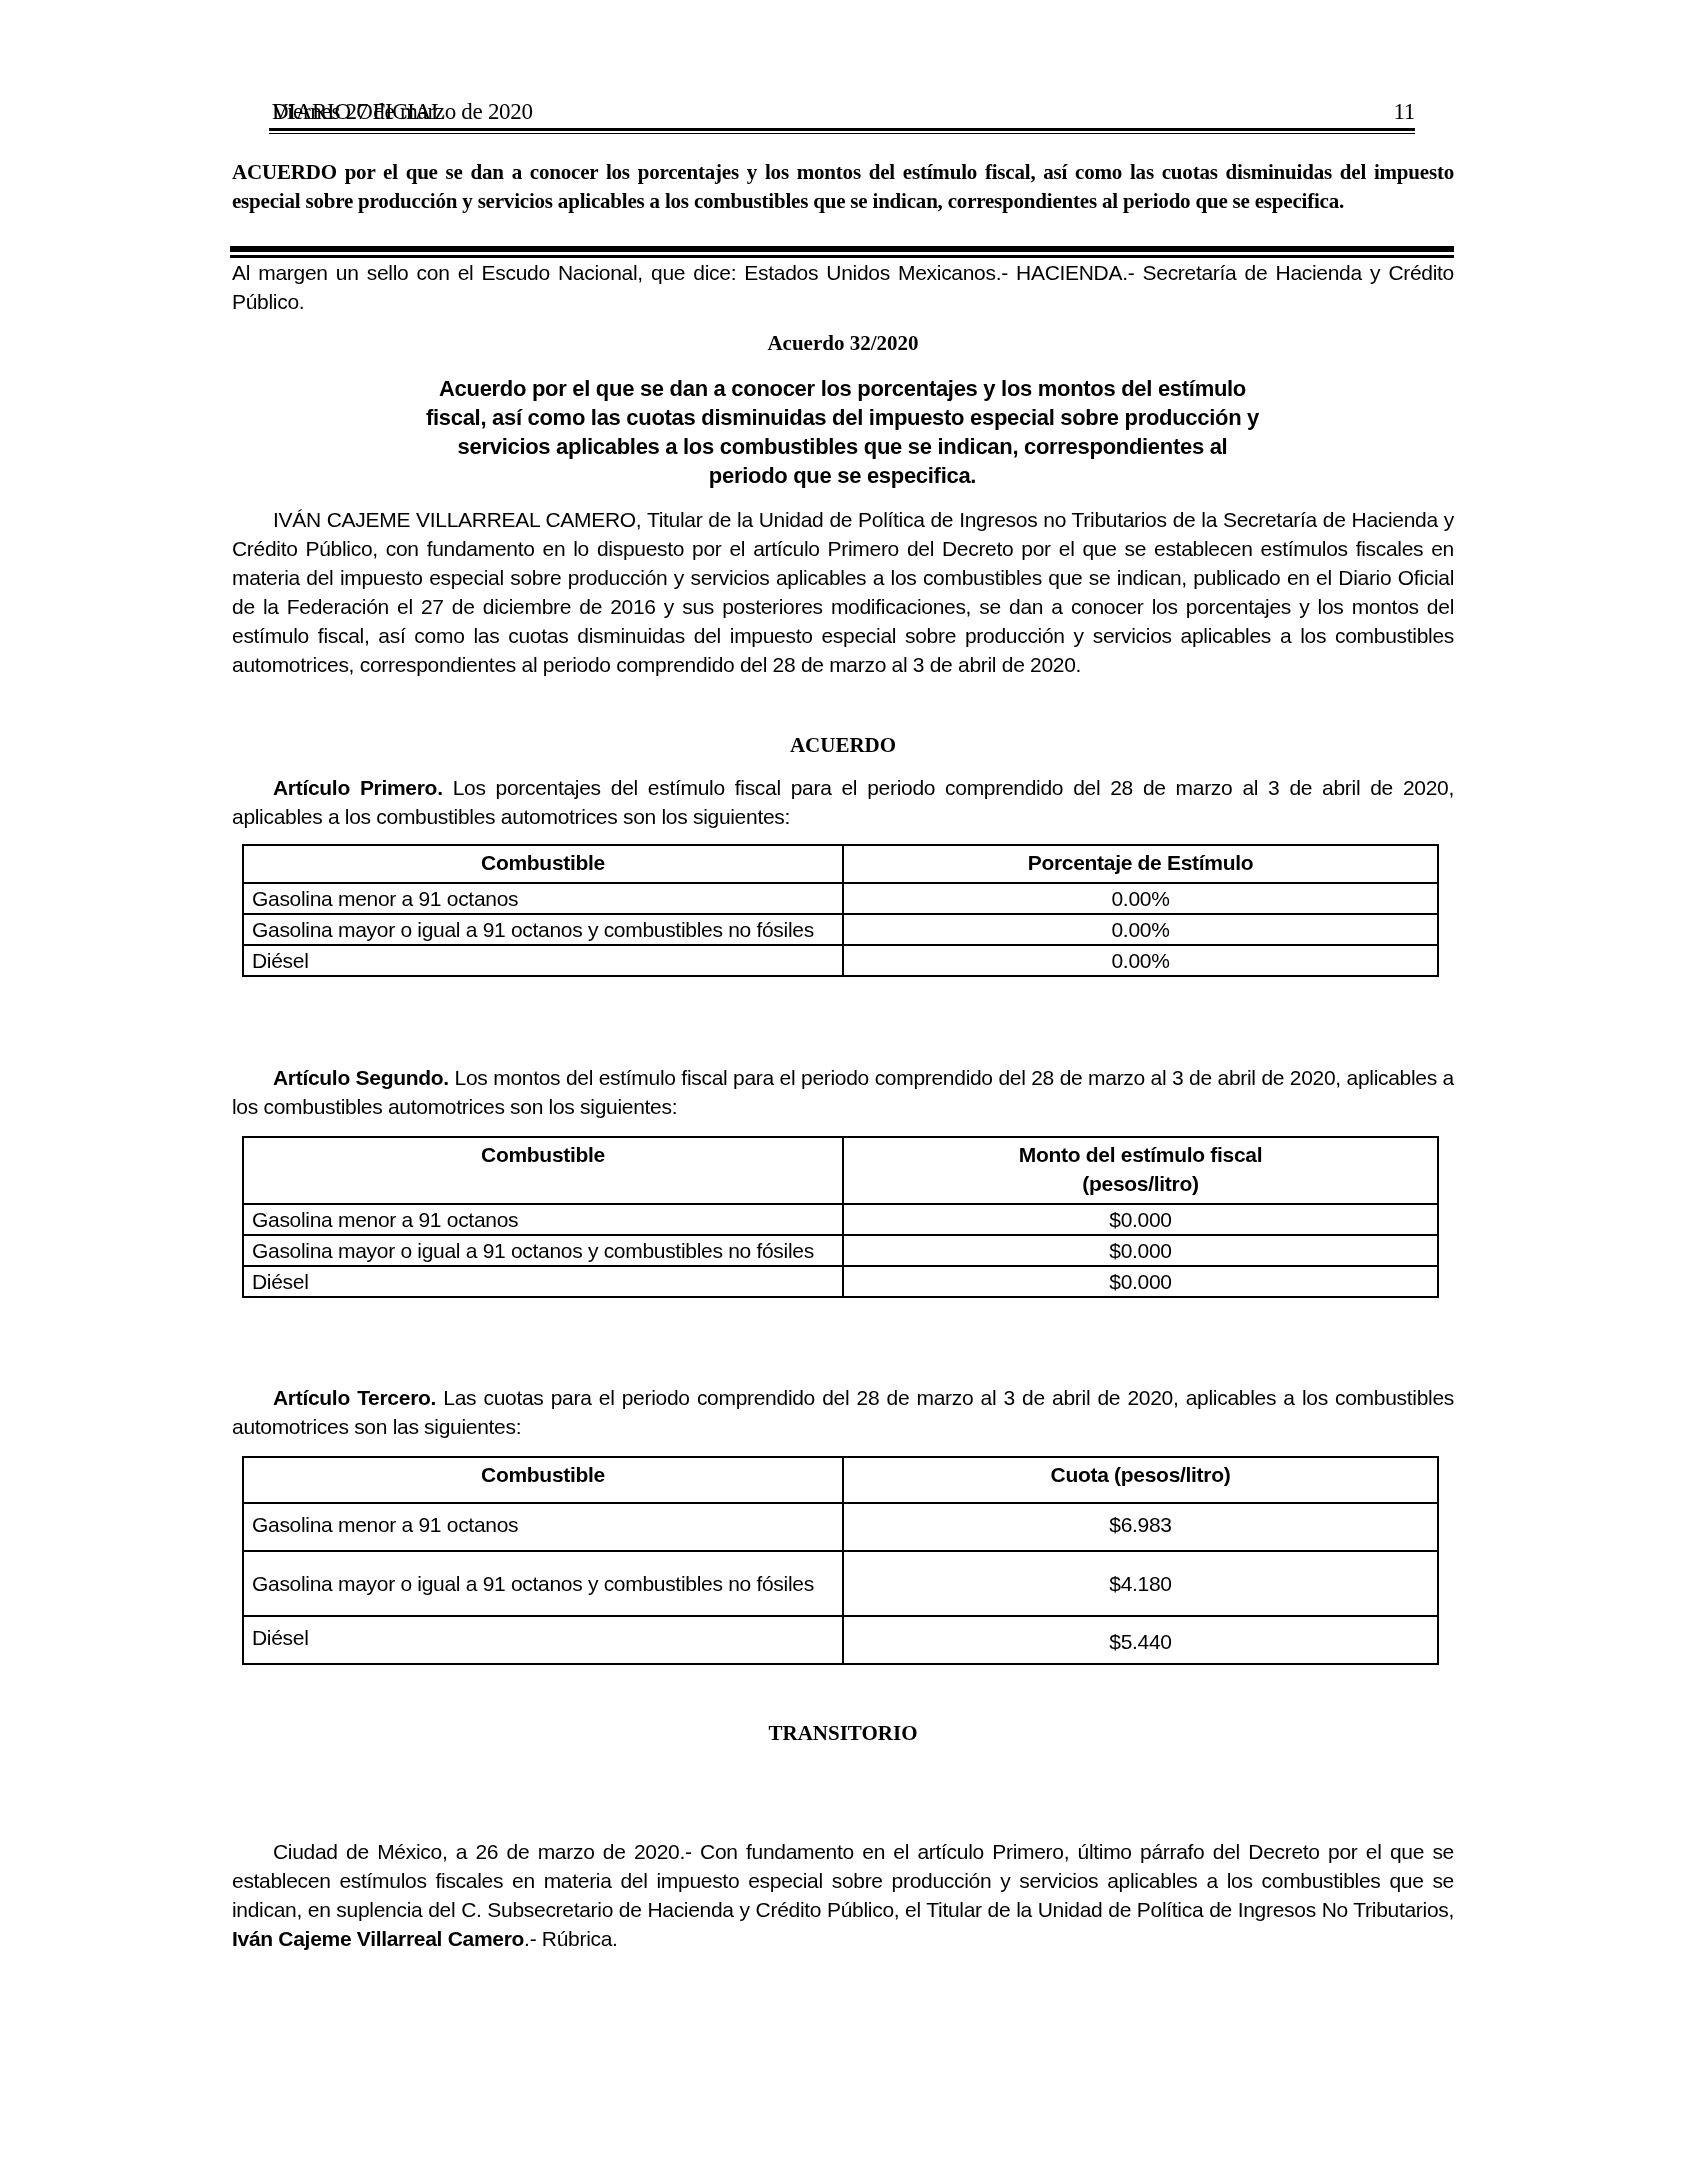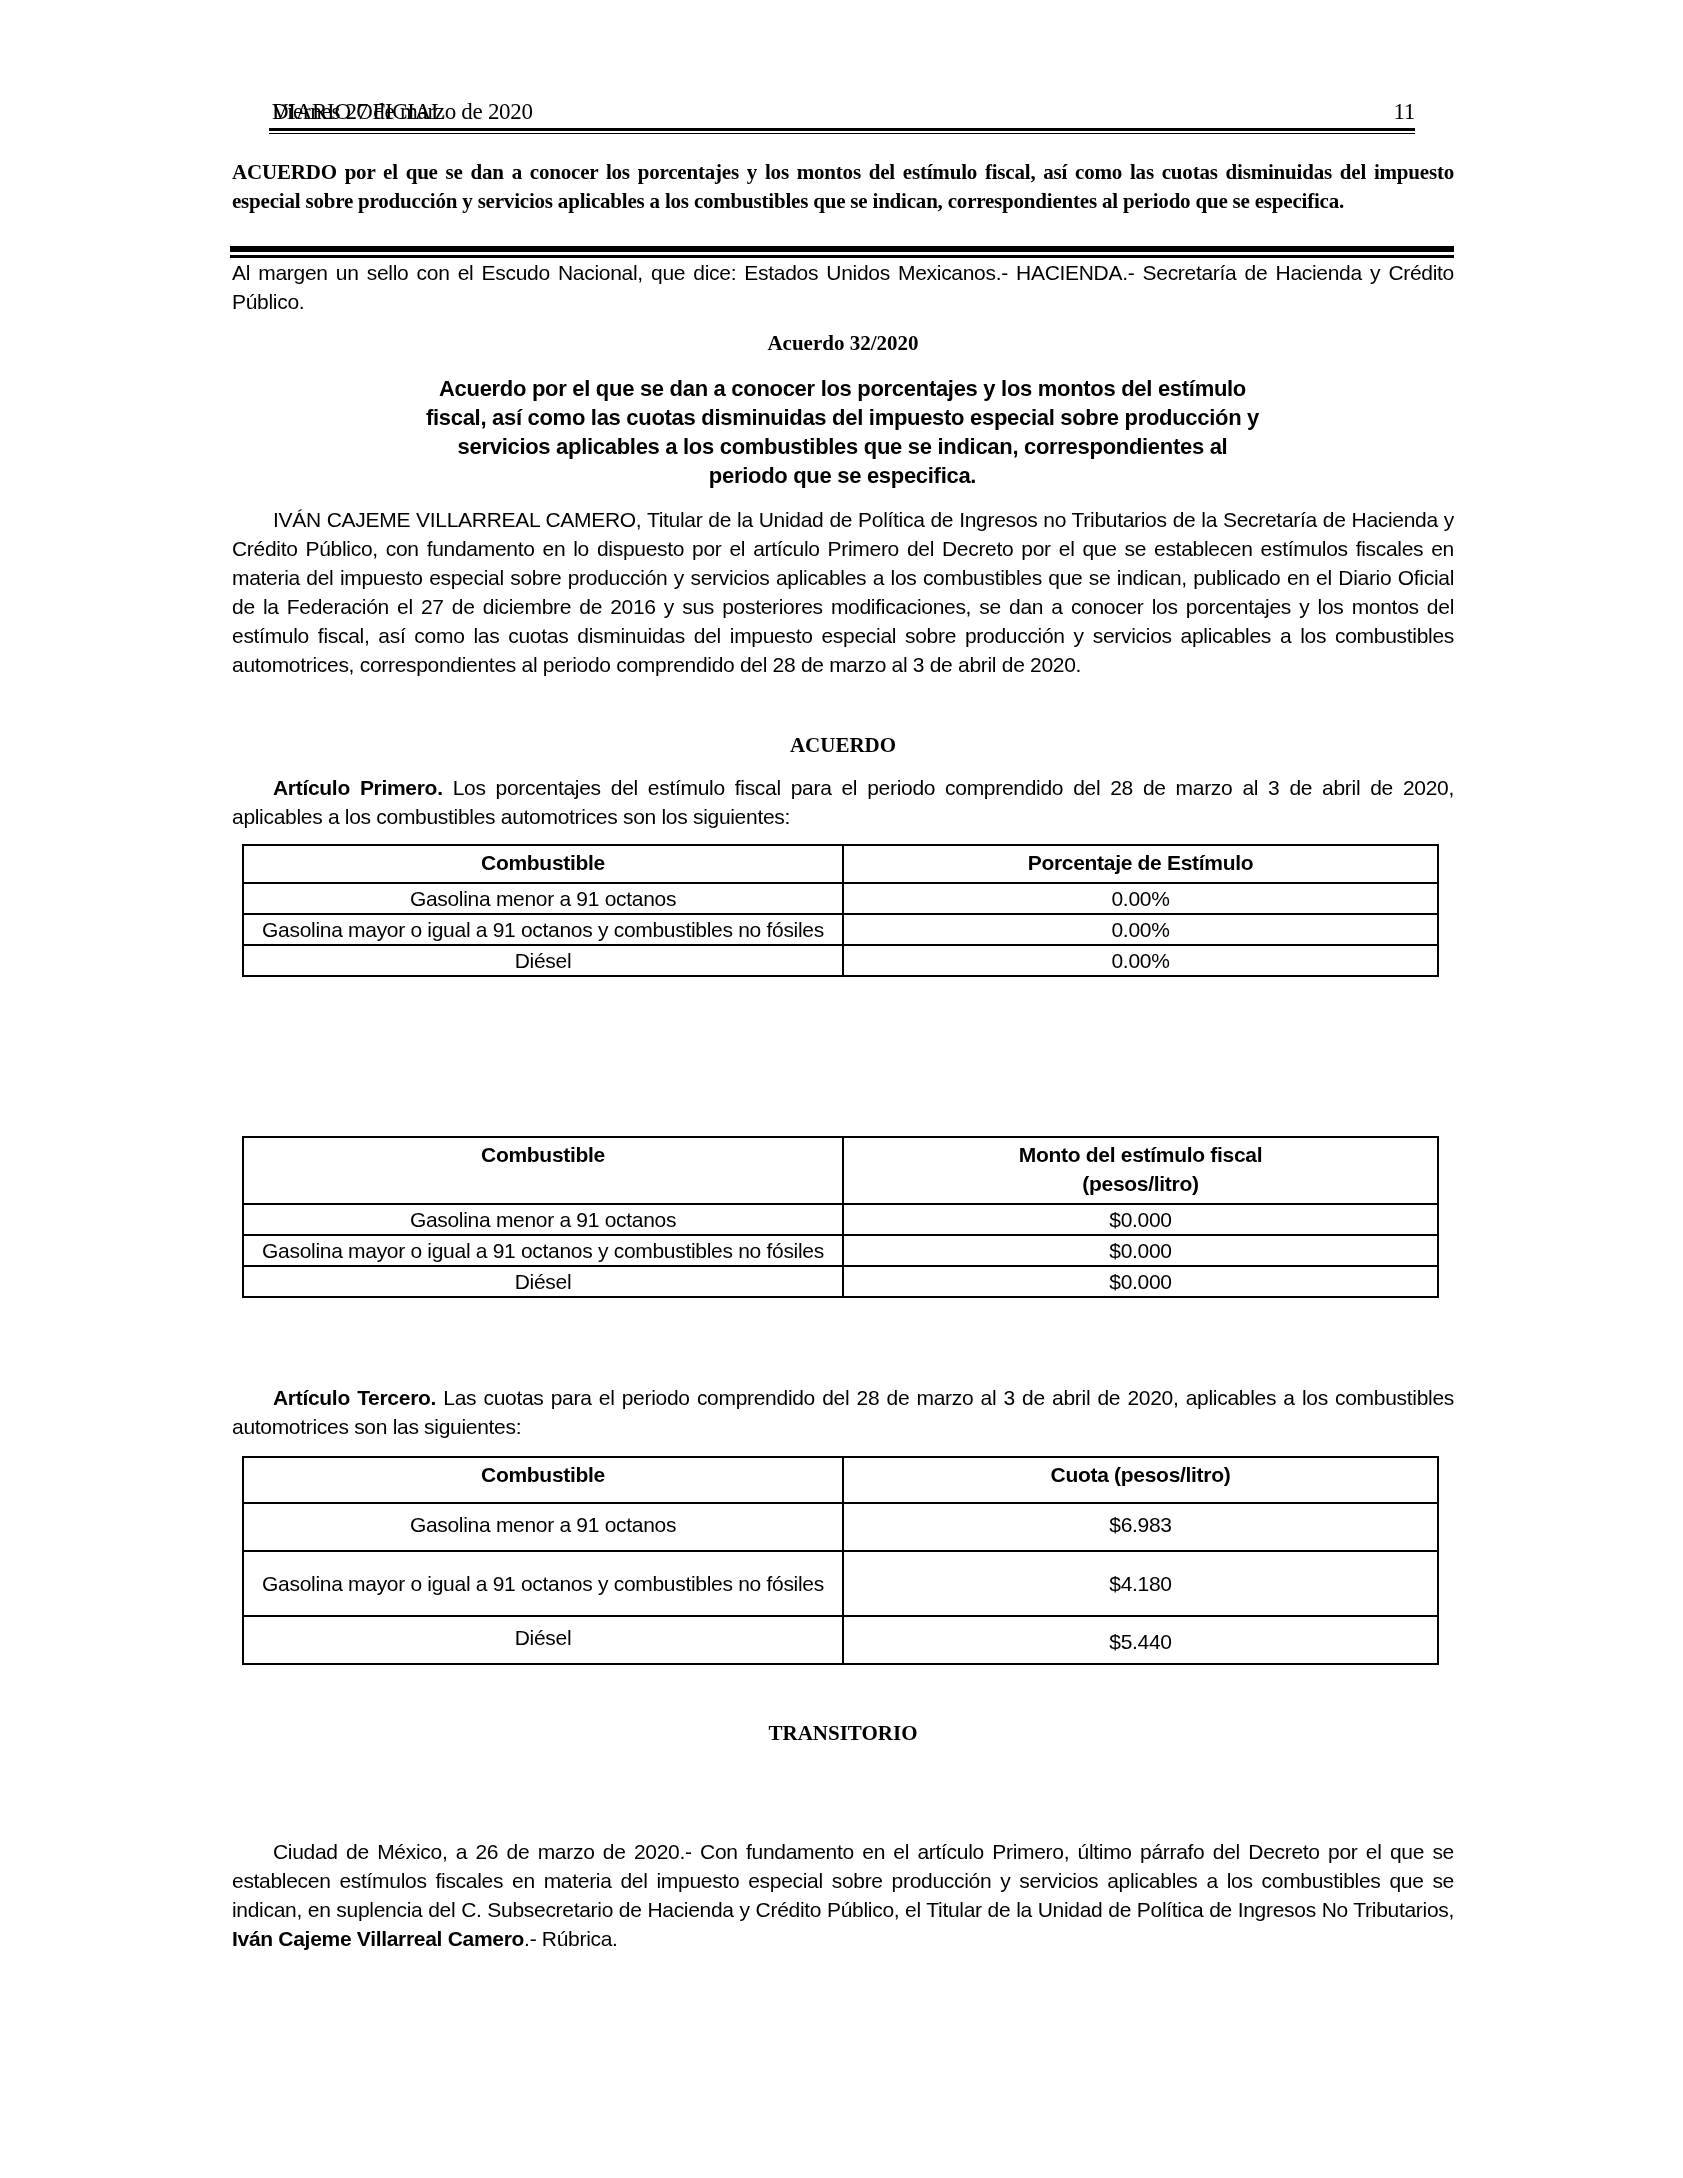--- a/index.html
+++ b/index.html
@@ -39,21 +39,21 @@
     line-height: 29px; letter-spacing: -0.3px;
   }
   b { font-weight: bold; }
 
   table.fuel {
     position: absolute; left: 242px; width: 1197px; border-collapse: collapse;
     font-family: "Liberation Sans", "DejaVu Sans", sans-serif; font-size: 21px; letter-spacing: -0.3px;
   }
   table.fuel td, table.fuel th { border: 2.5px solid #000; padding: 0 8px; line-height: 29px; vertical-align: middle; }
   table.fuel th { font-weight: bold; height: 34px; vertical-align: top; padding-top: 2px; }
-  table.fuel td.c1 { width: 582px; text-align: center; }
+  table.fuel td.c1 { width: 582px; text-align: left; }
   table.fuel td.c2 { text-align: center; }
 </style>
 </head>
 <body>
 
 <div class="page">
 
   <div class="running-head">
     <span>Viernes 27 de marzo de 2020</span>
     <span class="center">DIARIO OFICIAL</span>
@@ -90,20 +90,21 @@
       <td class="c1">Gasolina mayor o igual a 91 octanos y combustibles no fósiles</td>
       <td class="c2">0.00%</td>
     </tr>
     <tr>
       <td class="c1">Diésel</td>
       <td class="c2">0.00%</td>
     </tr>
   </tbody>
     </table>
 
+  <div class="abs body-text indent" style="top:1063px;"><b>Artículo Segundo.</b><span> Los montos del estímulo fiscal para el periodo comprendido del 28 de marzo al 3 de abril de 2020, aplicables a los combustibles automotrices son los siguientes:</span></div>
 
   <table class="fuel" style="top:1136px;">
     <tbody>
         <tr>
       <th style="height:63px;">Combustible</th>
       <th style="height:63px;margin-top:12px;"><span>Monto del estímulo fiscal</span><br><span>(pesos/litro)</span></th>
     </tr>
     <tr>
       <td class="c1">Gasolina menor a 91 octanos</td>
       <td class="c2">$0.000</td>

